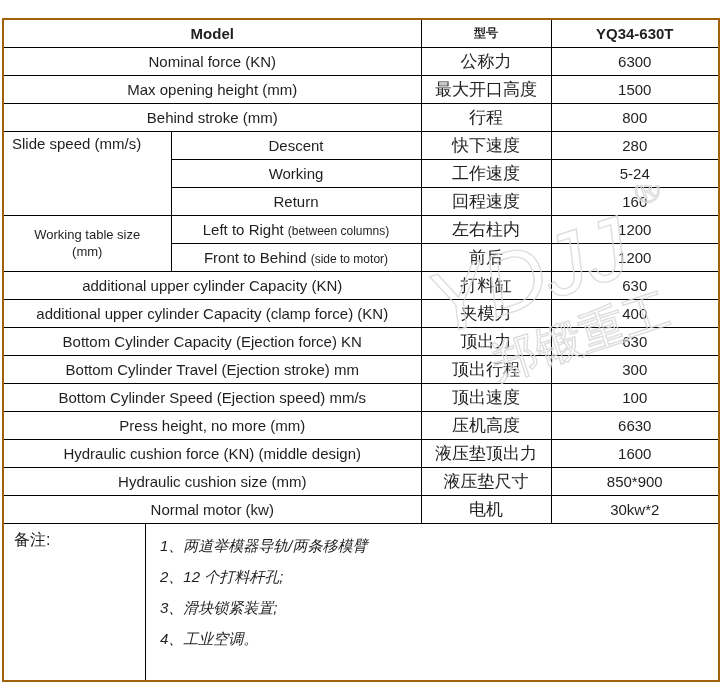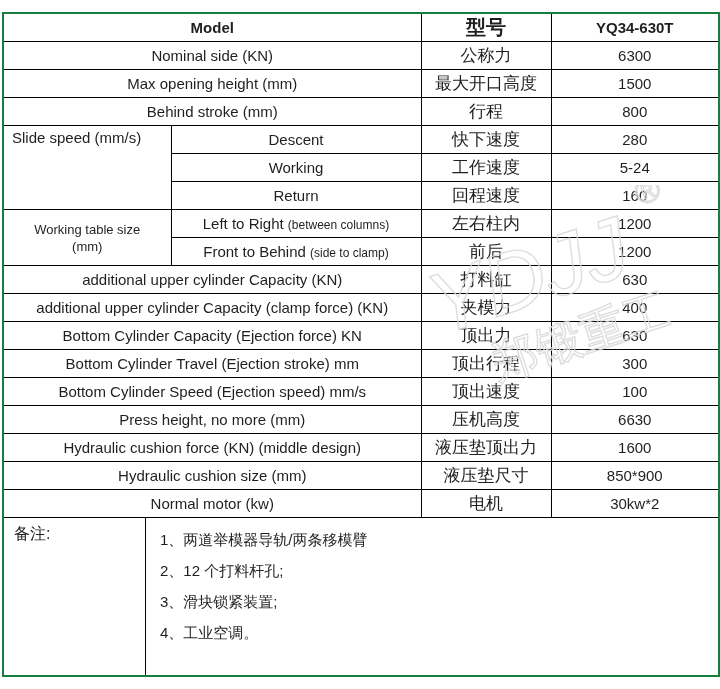--- a/index.html
+++ b/index.html
@@ -7,39 +7,39 @@
   body {
     background: #ffffff;
     font-family: "Liberation Sans", "DejaVu Sans", sans-serif;
     color: #1f1f1f;
     position: relative;
     overflow: hidden;
   }
   .page { position: absolute; left: 0; top: 0; width: 720px; height: 689px; }
 
   table.spec {
-    position: absolute; left: 2px; top: 12px;
+    position: absolute; left: 2px; top: 18px;
     width: 716px;
     border-collapse: collapse;
     table-layout: fixed;
-    border: 2px solid #15803d;
+    border: 2px solid #a16207;
   }
   .spec td {
     border: 1px solid #000;
     height: 28px;
     text-align: center;
     vertical-align: middle;
     font-size: 15px;
     white-space: nowrap;
     overflow: hidden;
   }
   .spec td.cn  { font-size: 17px; }
   .spec td.val { font-size: 15px; }
   tr.hdr td    { font-weight: bold; }
-  tr.hdr td.cn { font-size: 20px; text-align: center; }
+  tr.hdr td.cn { font-size: 12px; text-align: center; }
 
   td.group-top {
     vertical-align: top;
     text-align: left;
     padding: 3px 0 0 8px;
     font-size: 15px;
     margin-left: 48px;
   }
   td.group-mid {
     font-size: 13px;
@@ -56,20 +56,21 @@
     text-align: left;
     padding: 6px 0 0 10px;
     font-size: 16px;
   }
   .notes-body {
     flex: 1;
     text-align: left;
     padding: 6px 0 0 14px;
     font-size: 15px;
     line-height: 31px;
+    font-style: italic;
   }
 
   .watermark {
     position: absolute;
     left: 415px; top: 185px;
     width: 305px; height: 215px;
     pointer-events: none;
     opacity: 0.85;
   }
 </style>
@@ -87,21 +88,21 @@
     </colgroup>
 
     <tbody>
         <tr class="hdr">
       <td colspan="2">Model</td>
       <td class="cn">型号</td>
       <td class="val">YQ34-630T</td>
     </tr>
 
     <tr>
-      <td colspan="2" class="en">Nominal side (KN)</td>
+      <td colspan="2" class="en">Nominal force (KN)</td>
       <td class="cn">公称力</td>
       <td class="val">6300</td>
     </tr>
     <tr>
       <td colspan="2" class="en">Max opening height (mm)</td>
       <td class="cn">最大开口高度</td>
       <td class="val">1500</td>
     </tr>
     <tr>
       <td colspan="2" class="en">Behind stroke (mm)</td>
@@ -134,21 +135,21 @@
       <td class="en">
         <span>Left to Right</span>
         <span class="sub-note">(between columns)</span>
       </td>
       <td class="cn">左右柱内</td>
       <td class="val">1200</td>
     </tr>
     <tr>
       <td class="en">
         <span>Front to Behind</span>
-        <span class="sub-note">(side to clamp)</span>
+        <span class="sub-note">(side to motor)</span>
       </td>
       <td class="cn">前后</td>
       <td class="val">1200</td>
     </tr>
 
     <tr>
       <td colspan="2" class="en">additional upper cylinder Capacity  (KN)</td>
       <td class="cn">打料缸</td>
       <td class="val">630</td>
     </tr>

